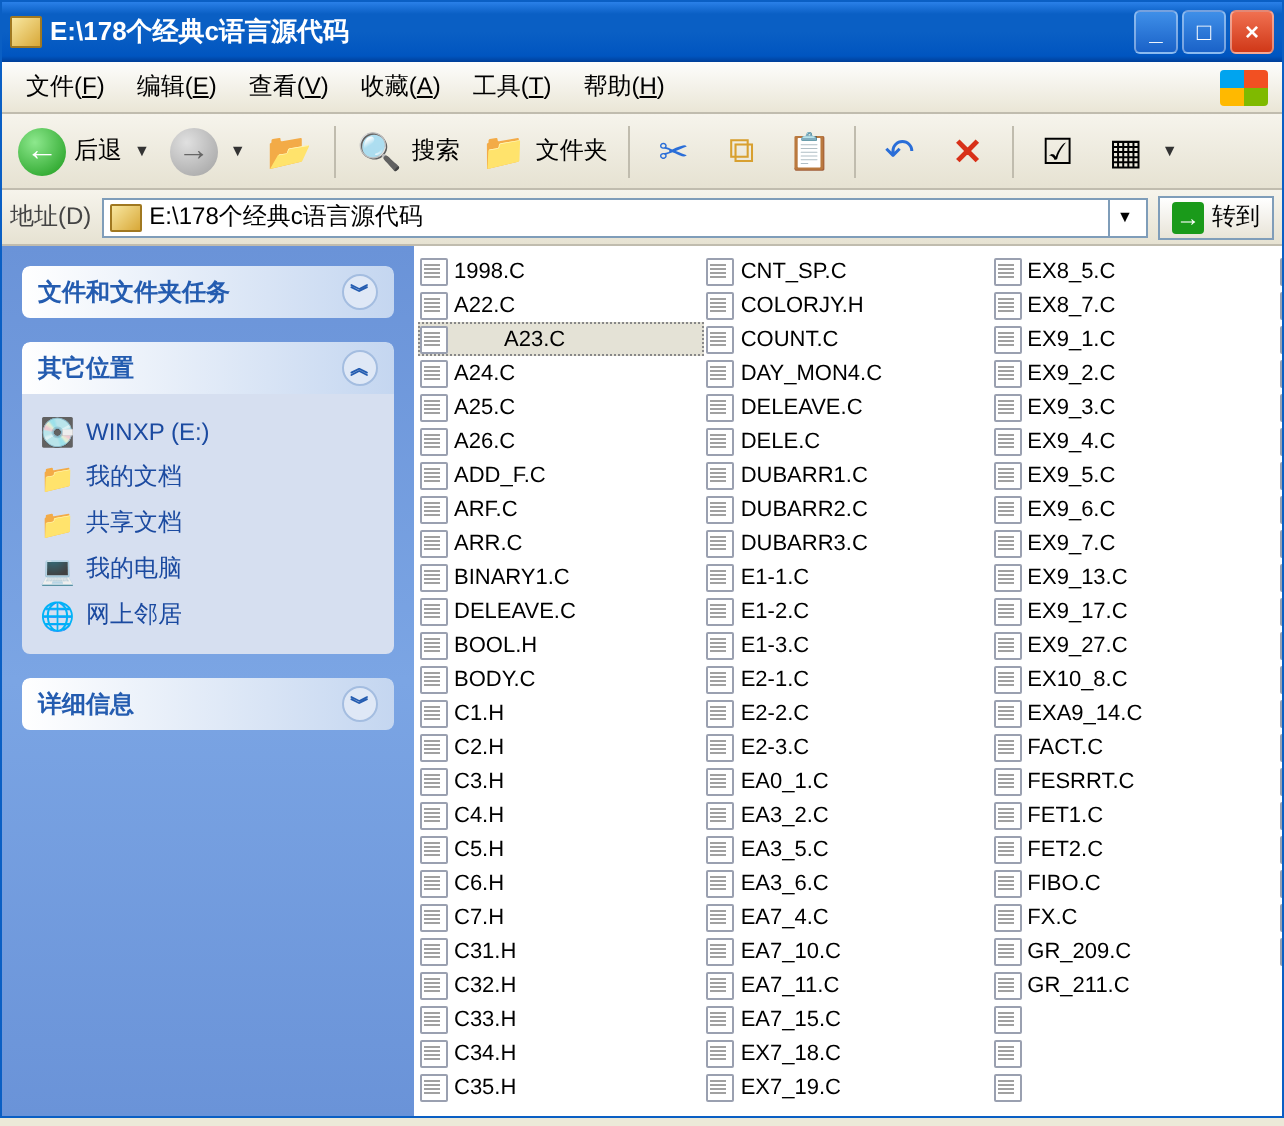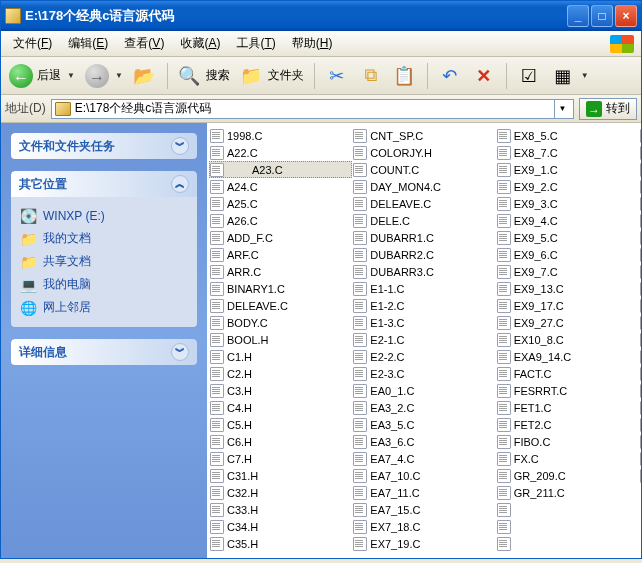--- a/index.html
+++ b/index.html
@@ -219,28 +219,28 @@
           <div class="fileitem">
             <div class="fileicon"></div>
             <span class="filename">BINARY1.C</span>
           </div>
           <div class="fileitem">
             <div class="fileicon"></div>
             <span class="filename">DELEAVE.C</span>
           </div>
           <div class="fileitem">
             <div class="fileicon"></div>
+            <span class="filename">BOOL.H</span>
+          </div>
+          <div class="fileitem">
+            <div class="fileicon"></div>
             <span class="filename">BODY.C</span>
           </div>
           <div class="fileitem">
             <div class="fileicon"></div>
-            <span class="filename">BOOL.H</span>
-          </div>
-          <div class="fileitem">
-            <div class="fileicon"></div>
             <span class="filename">C1.H</span>
           </div>
           <div class="fileitem">
             <div class="fileicon"></div>
             <span class="filename">C2.H</span>
           </div>
           <div class="fileitem">
             <div class="fileicon"></div>
             <span class="filename">C3.H</span>
           </div>

